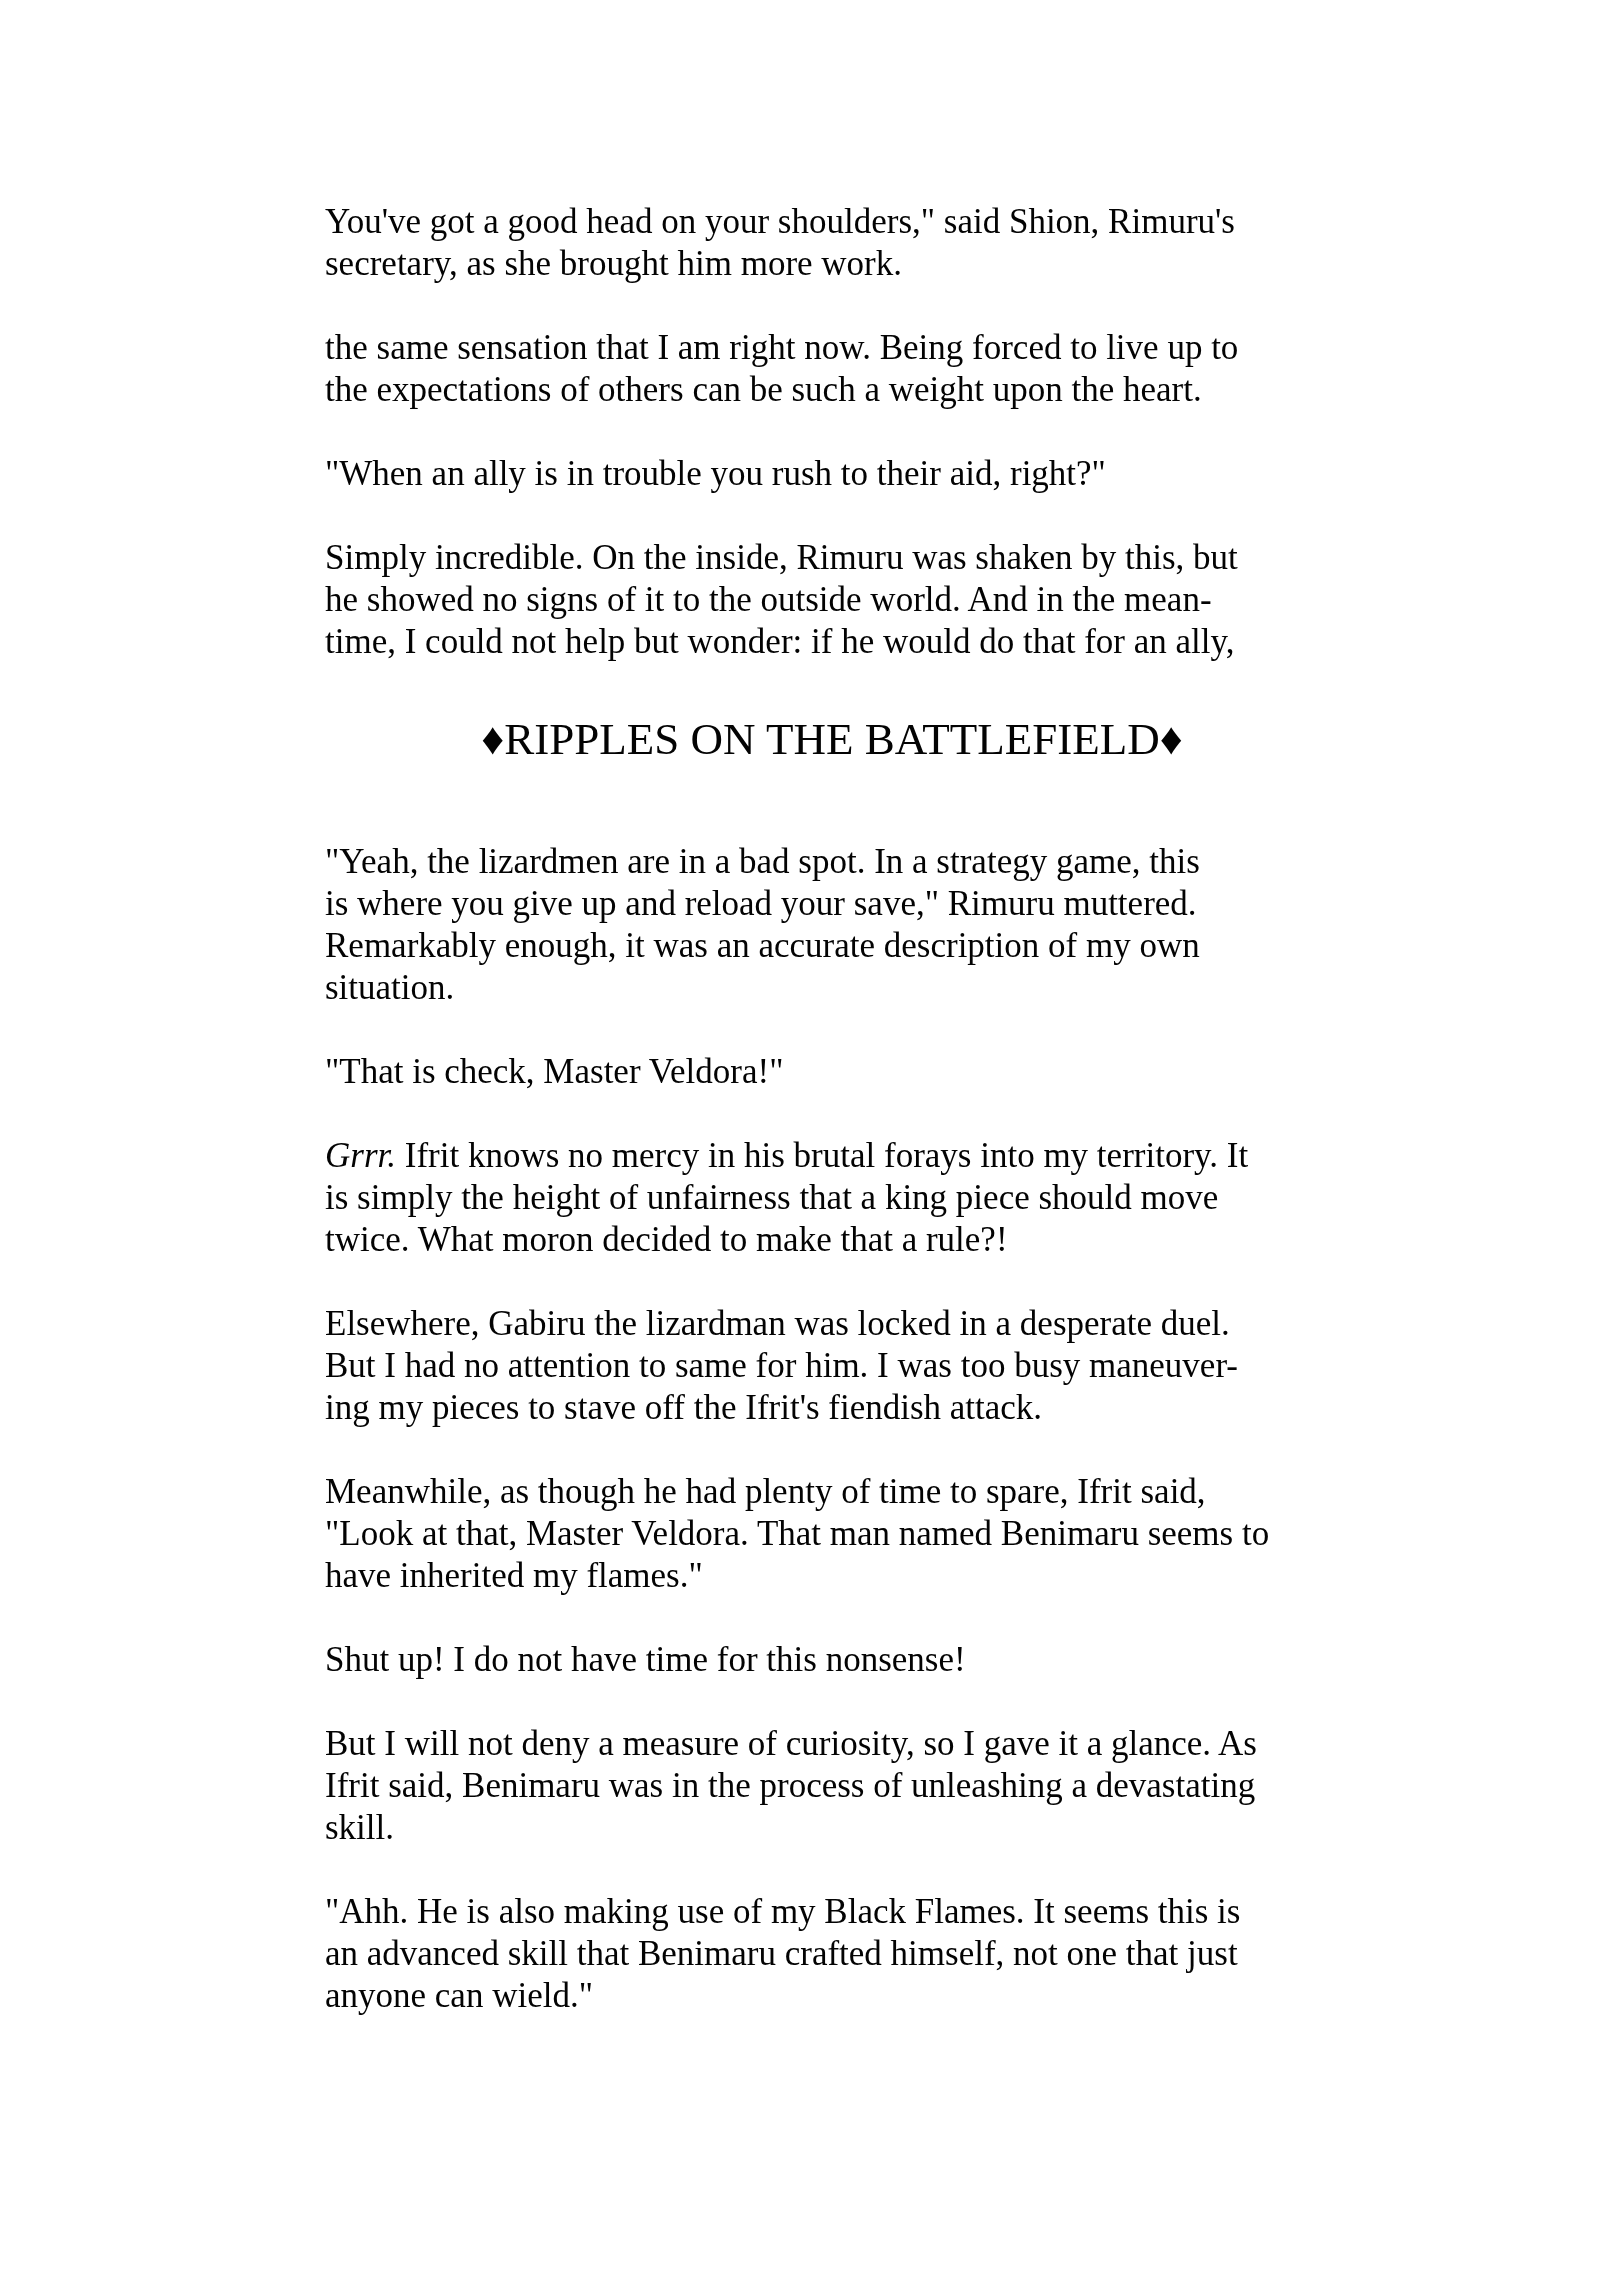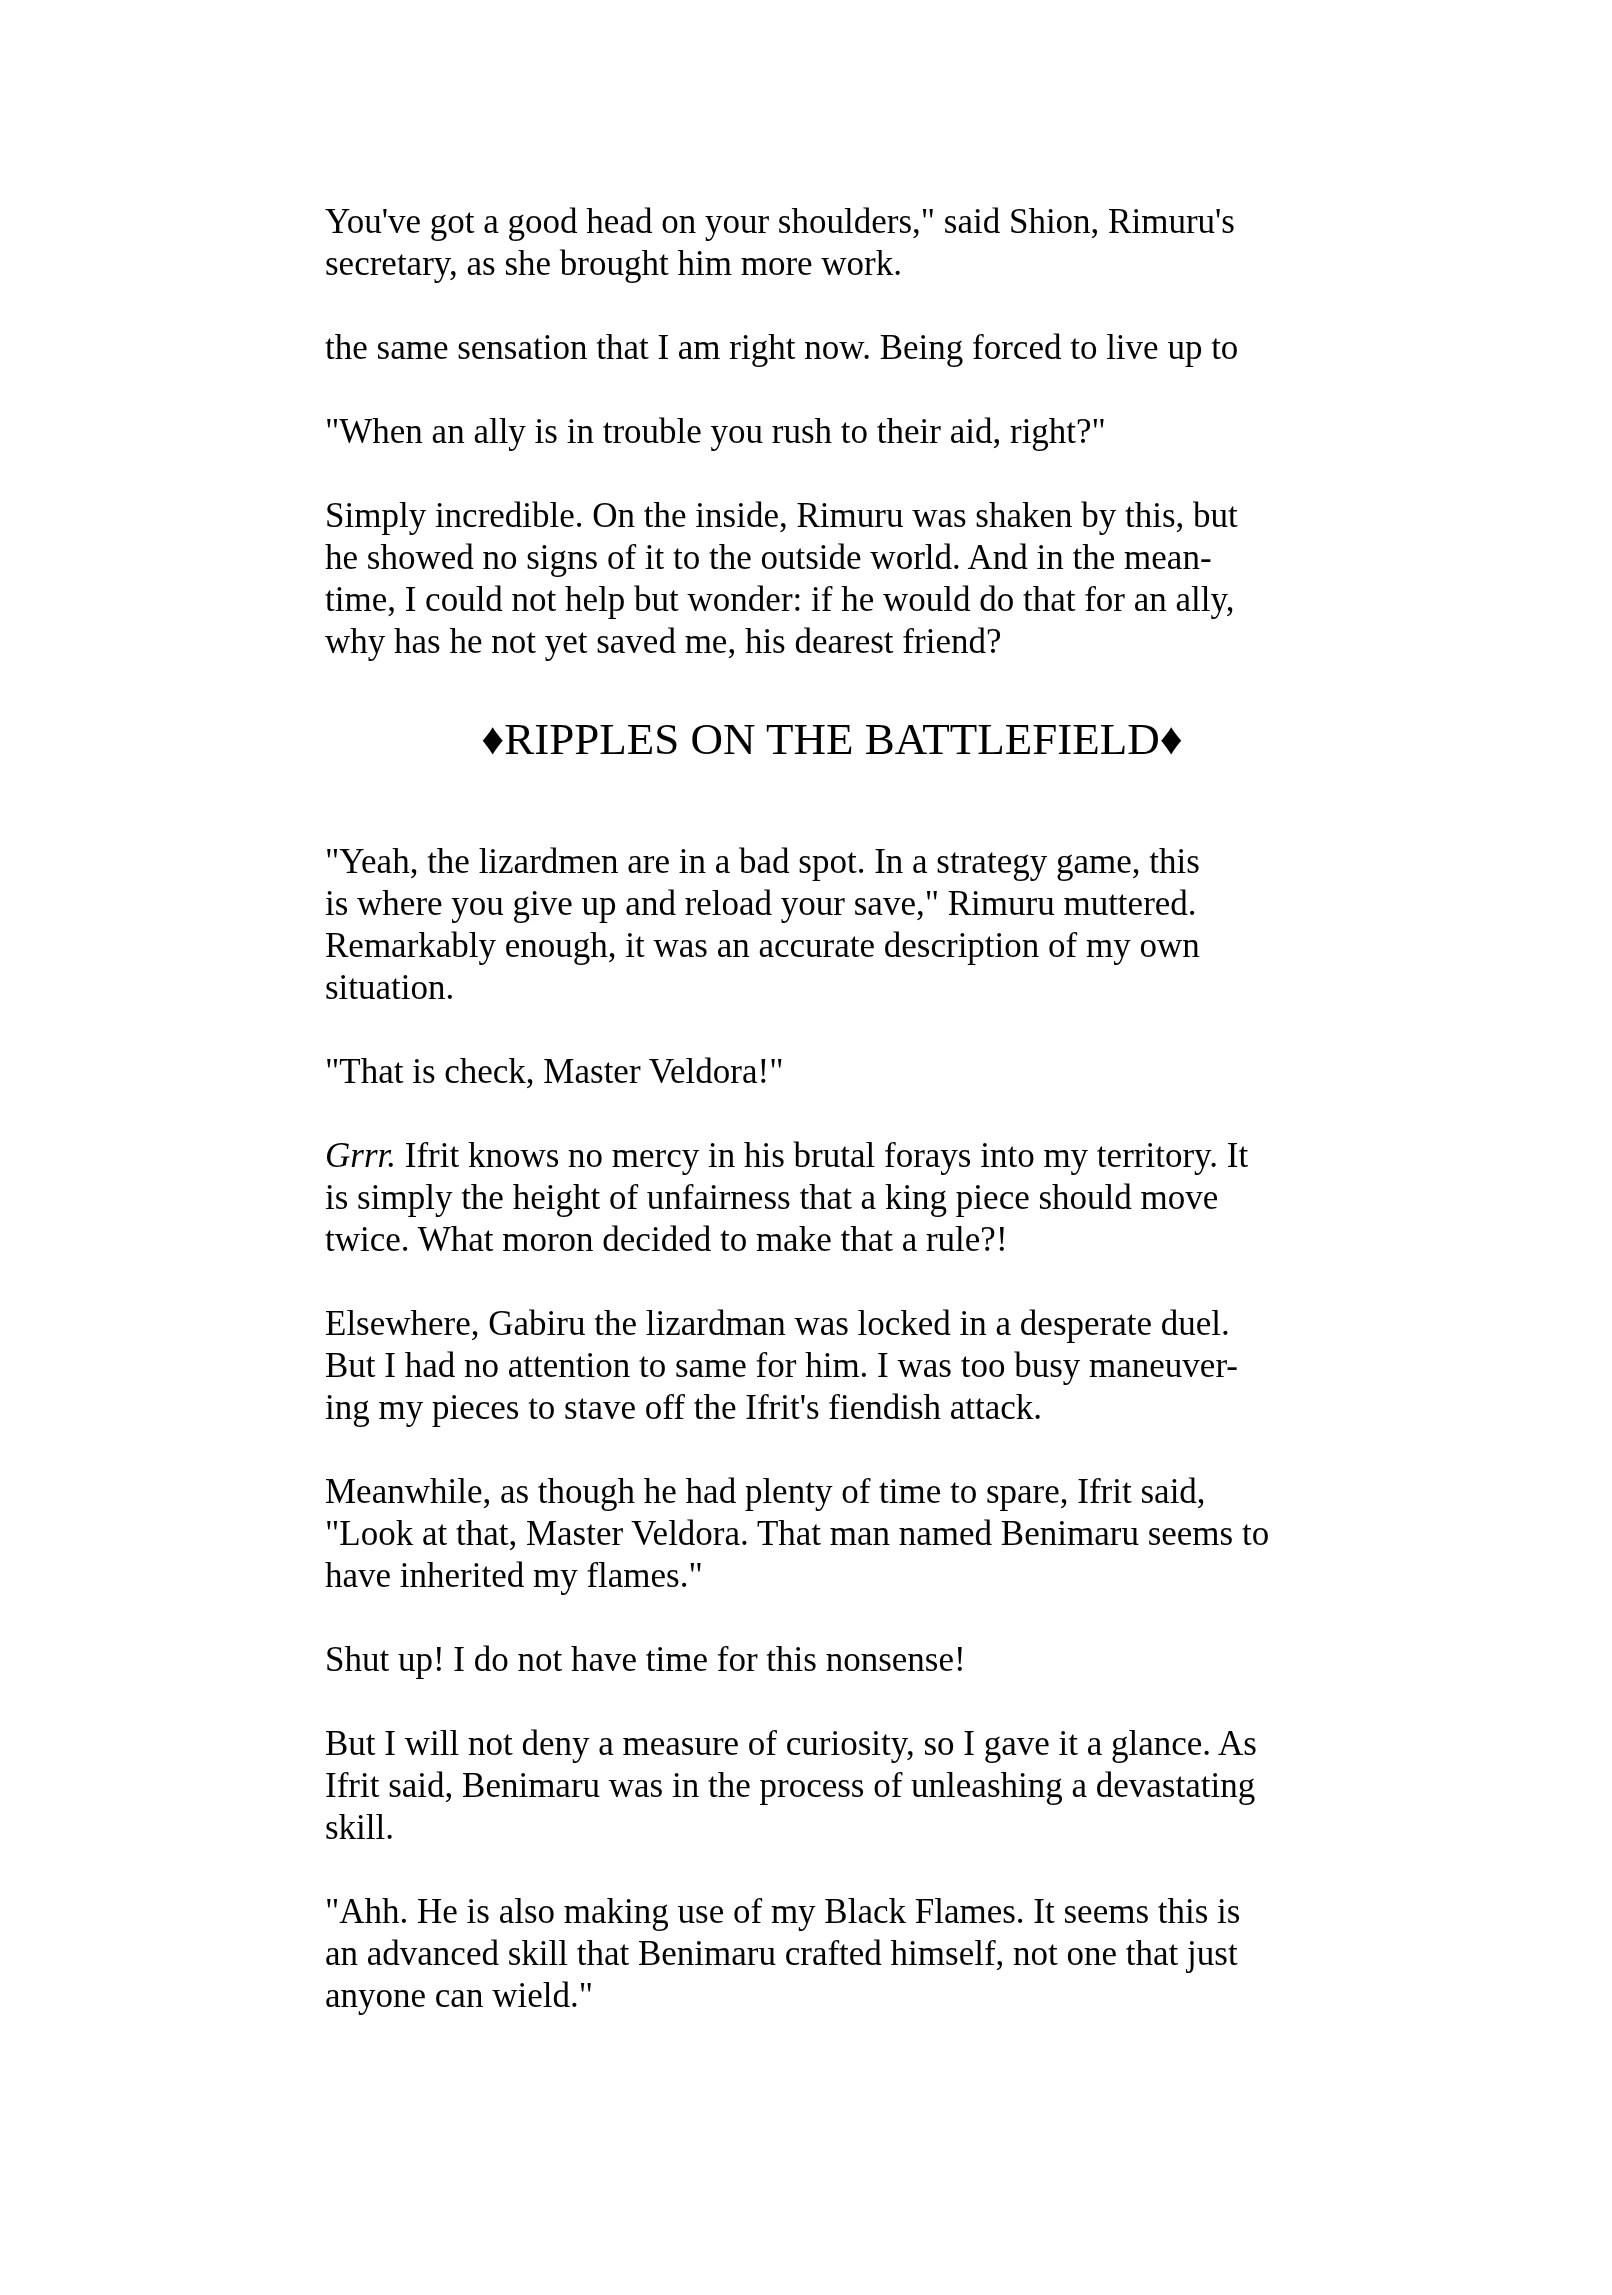--- a/index.html
+++ b/index.html
@@ -55,31 +55,31 @@
 <div class="page">
   <div class="text-column">
 
     <p>
       <span class="line">You've got a good head on your shoulders," said Shion, Rimuru's</span>
       <span class="line">secretary, as she brought him more work.</span>
     </p>
 
     <p>
       <span class="line">the same sensation that I am right now. Being forced to live up to</span>
+      <span class="line">the expectations of others can be such a weight upon the heart.</span>
     </p>
 
     <p>
       <span class="line">"When an ally is in trouble you rush to their aid, right?"</span>
     </p>
 
     <p>
       <span class="line">Simply incredible. On the inside, Rimuru was shaken by this, but</span>
       <span class="line">he showed no signs of it to the outside world. And in the mean-</span>
       <span class="line">time, I could not help but wonder: if he would do that for an ally,</span>
-      <span class="line">why has he not yet saved me, his dearest friend?</span>
     </p>
 
     <h1 class="chapter-heading"><span class="ornament">♦</span><span>RIPPLES ON THE BATTLEFIELD</span><span class="ornament">♦</span></h1>
 
     <p>
       <span class="line">"Yeah, the lizardmen are in a bad spot. In a strategy game, this</span>
       <span class="line">is where you give up and reload your save," Rimuru muttered.</span>
       <span class="line">Remarkably enough, it was an accurate description of my own</span>
       <span class="line">situation.</span>
     </p>

